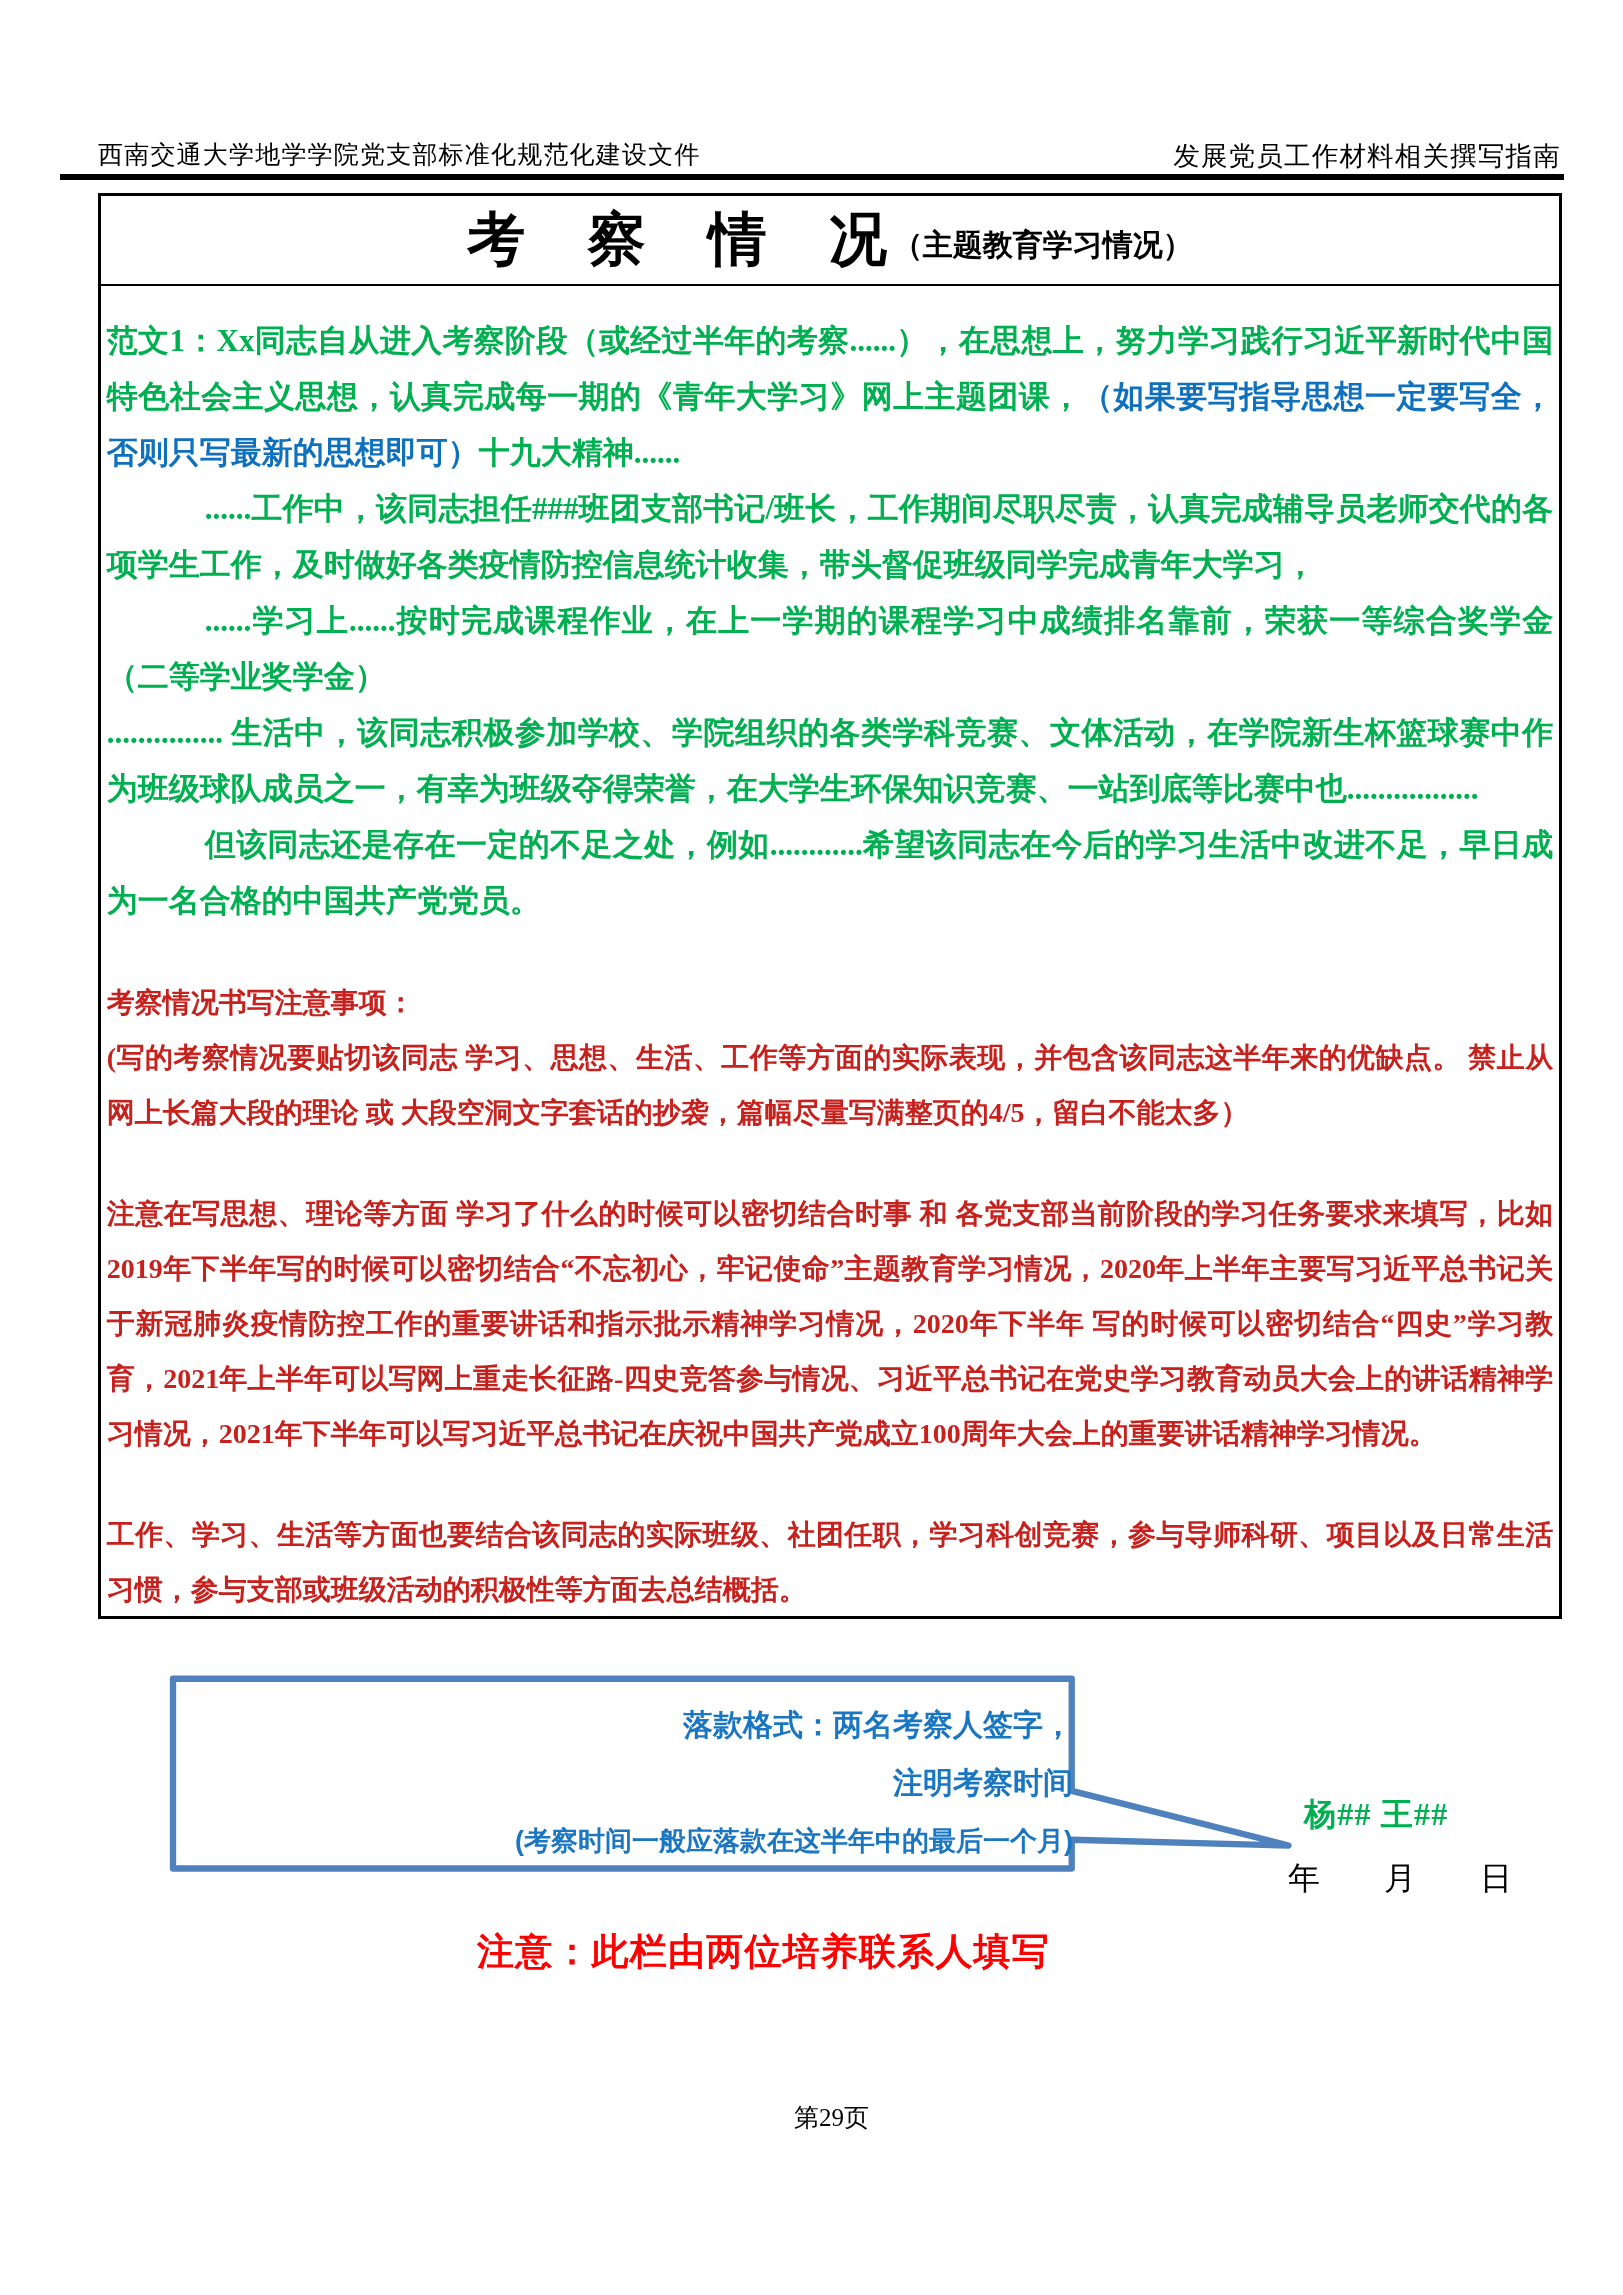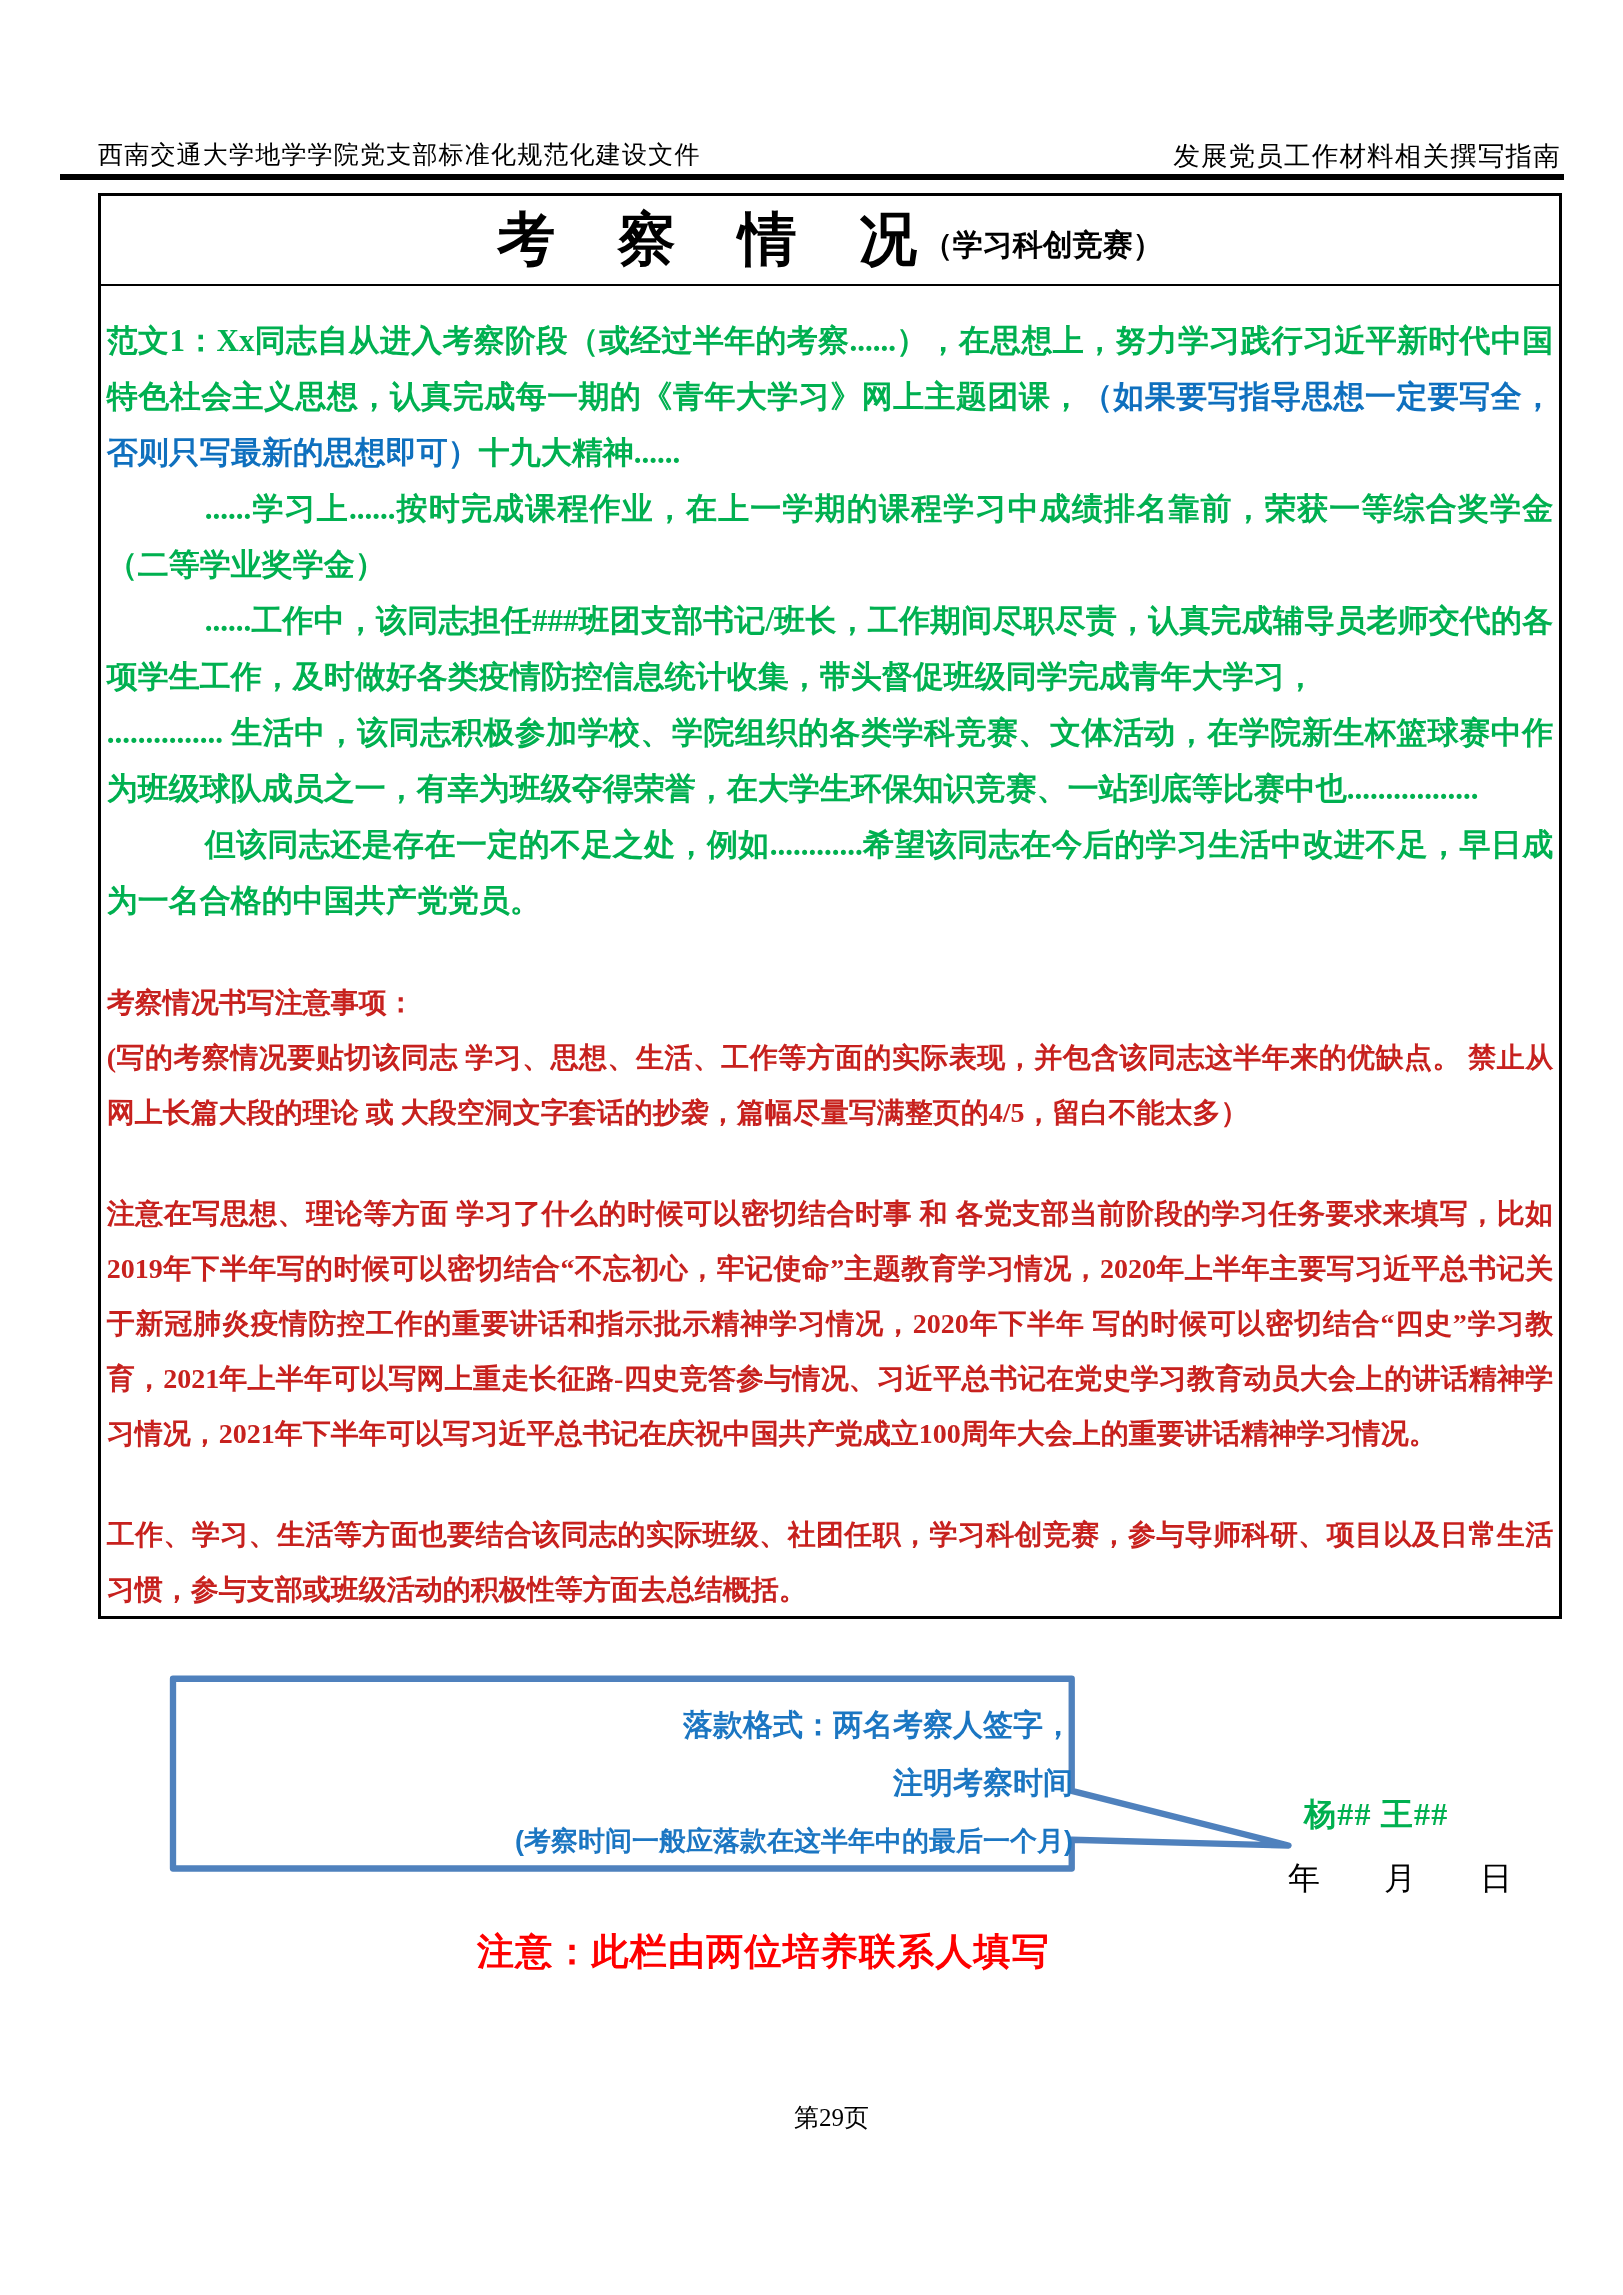--- a/index.html
+++ b/index.html
@@ -68,27 +68,27 @@
 
 <div class="page">
 
   <div class="hdr-left">西南交通大学地学学院党支部标准化规范化建设文件</div>
   <div class="hdr-right">发展党员工作材料相关撰写指南</div>
   <div class="hdr-rule"></div>
 
   <div class="form-box">
     <div class="title-row">
       <span class="form-title">考　察　情　况</span>
-      <span class="form-title-note">（学习科创竞赛）</span>
+      <span class="form-title-note">（主题教育学习情况）</span>
     </div>
 
     <div class="body-text">
       <p class="g"><span>范文1：Xx同志自从进入考察阶段（或经过半年的考察......），在思想上，努力学习践行习近平新时代中国特色社会主义思想，认真完成每一期的《青年大学习》网上主题团课，</span><span class="blue">（如果要写指导思想一定要写全，否则只写最新的思想即可）</span><span>十九大精神......</span></p>
+      <p class="g ind">......工作中，该同志担任###班团支部书记/班长，工作期间尽职尽责，认真完成辅导员老师交代的各项学生工作，及时做好各类疫情防控信息统计收集，带头督促班级同学完成青年大学习，</p>
       <p class="g ind">......学习上......按时完成课程作业，在上一学期的课程学习中成绩排名靠前，荣获一等综合奖学金（二等学业奖学金）</p>
-      <p class="g ind">......工作中，该同志担任###班团支部书记/班长，工作期间尽职尽责，认真完成辅导员老师交代的各项学生工作，及时做好各类疫情防控信息统计收集，带头督促班级同学完成青年大学习，</p>
       <p class="g">............... 生活中，该同志积极参加学校、学院组织的各类学科竞赛、文体活动，在学院新生杯篮球赛中作为班级球队成员之一，有幸为班级夺得荣誉，在大学生环保知识竞赛、一站到底等比赛中也.................</p>
       <p class="g ind">但该同志还是存在一定的不足之处，例如............希望该同志在今后的学习生活中改进不足，早日成为一名合格的中国共产党党员。</p>
 
       <p class="r mt">考察情况书写注意事项：</p>
       <p class="r"> (写的考察情况要贴切该同志 学习、思想、生活、工作等方面的实际表现，并包含该同志这半年来的优缺点。 禁止从网上长篇大段的理论 或 大段空洞文字套话的抄袭，篇幅尽量写满整页的4/5，留白不能太多）</p>
       <p class="r mt">注意在写思想、理论等方面 学习了什么的时候可以密切结合时事 和 各党支部当前阶段的学习任务要求来填写，比如2019年下半年写的时候可以密切结合“不忘初心，牢记使命”主题教育学习情况，2020年上半年主要写习近平总书记关于新冠肺炎疫情防控工作的重要讲话和指示批示精神学习情况，2020年下半年 写的时候可以密切结合“四史”学习教育，2021年上半年可以写网上重走长征路-四史竞答参与情况、习近平总书记在党史学习教育动员大会上的讲话精神学习情况，2021年下半年可以写习近平总书记在庆祝中国共产党成立100周年大会上的重要讲话精神学习情况。</p>
       <p class="r mt">工作、学习、生活等方面也要结合该同志的实际班级、社团任职，学习科创竞赛，参与导师科研、项目以及日常生活习惯，参与支部或班级活动的积极性等方面去总结概括。</p>
     </div>
   </div>
 

